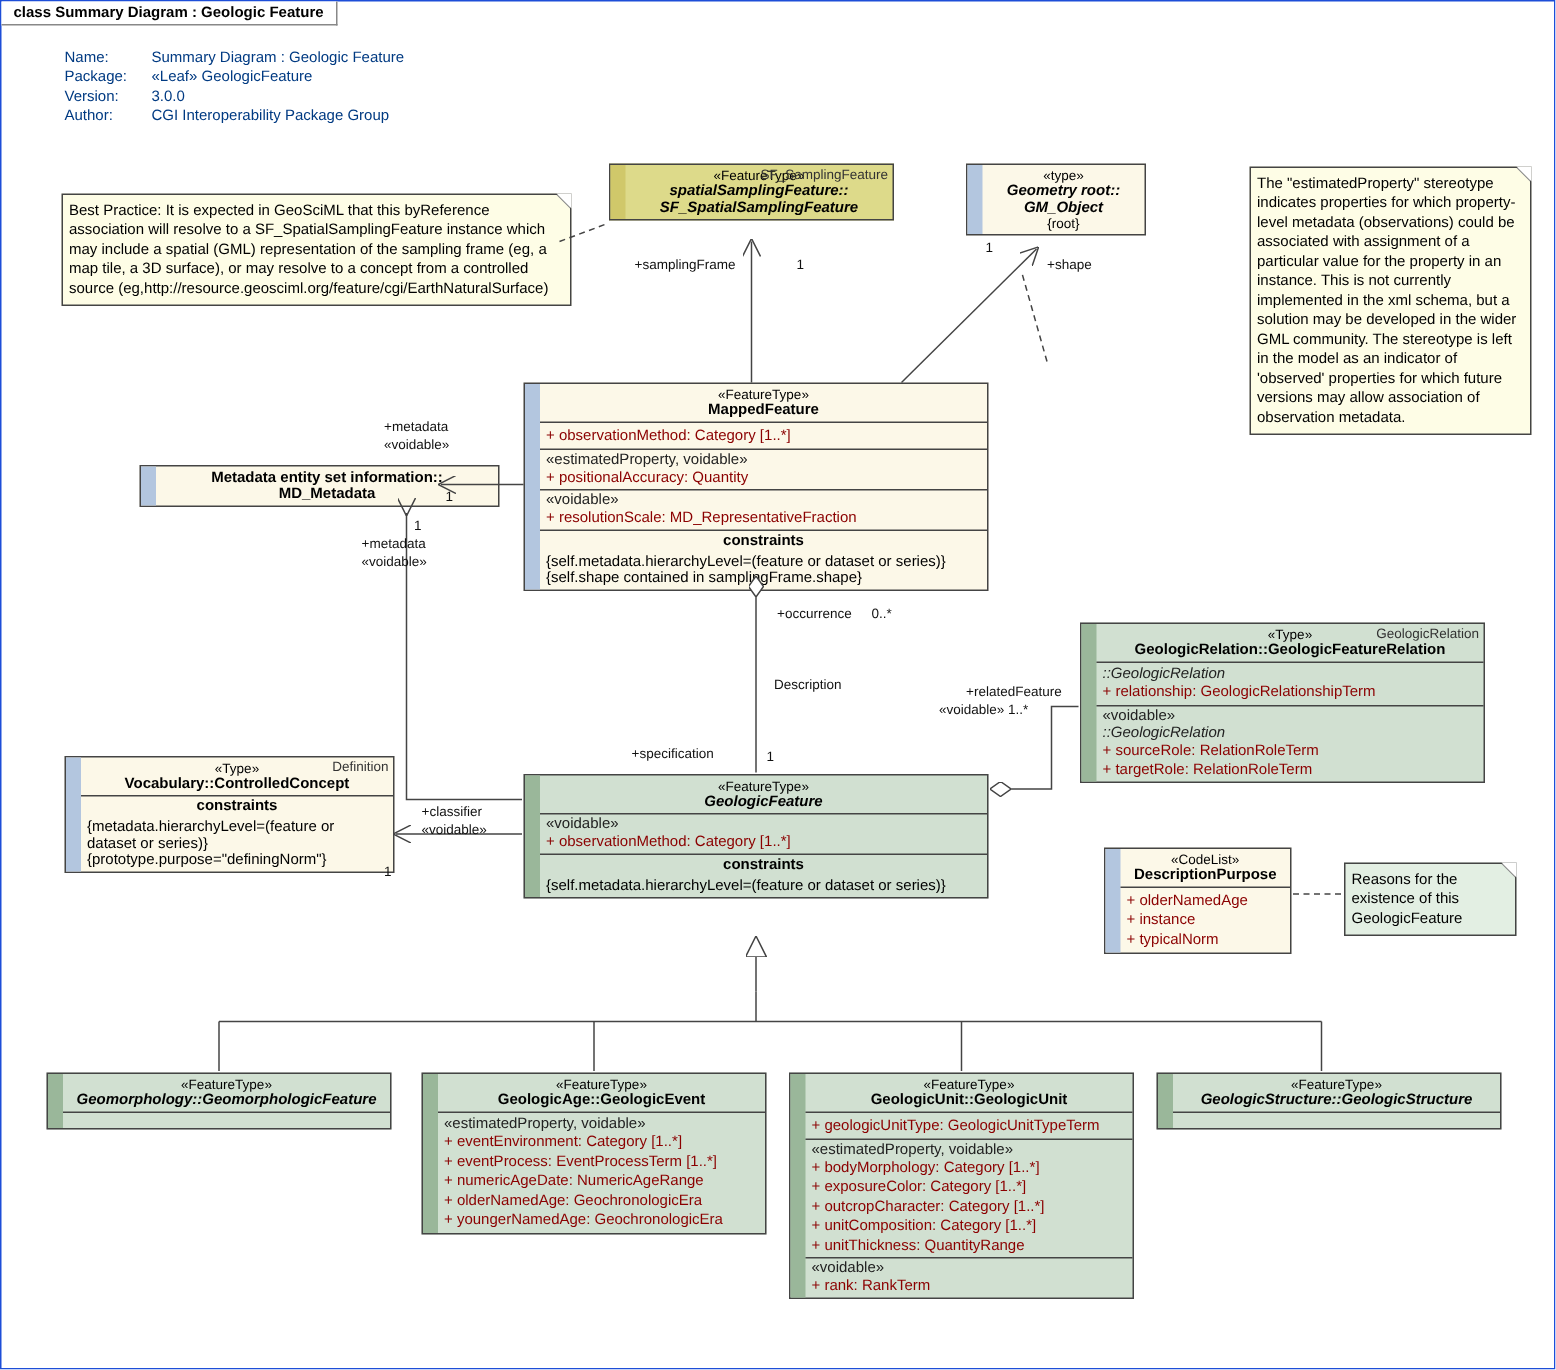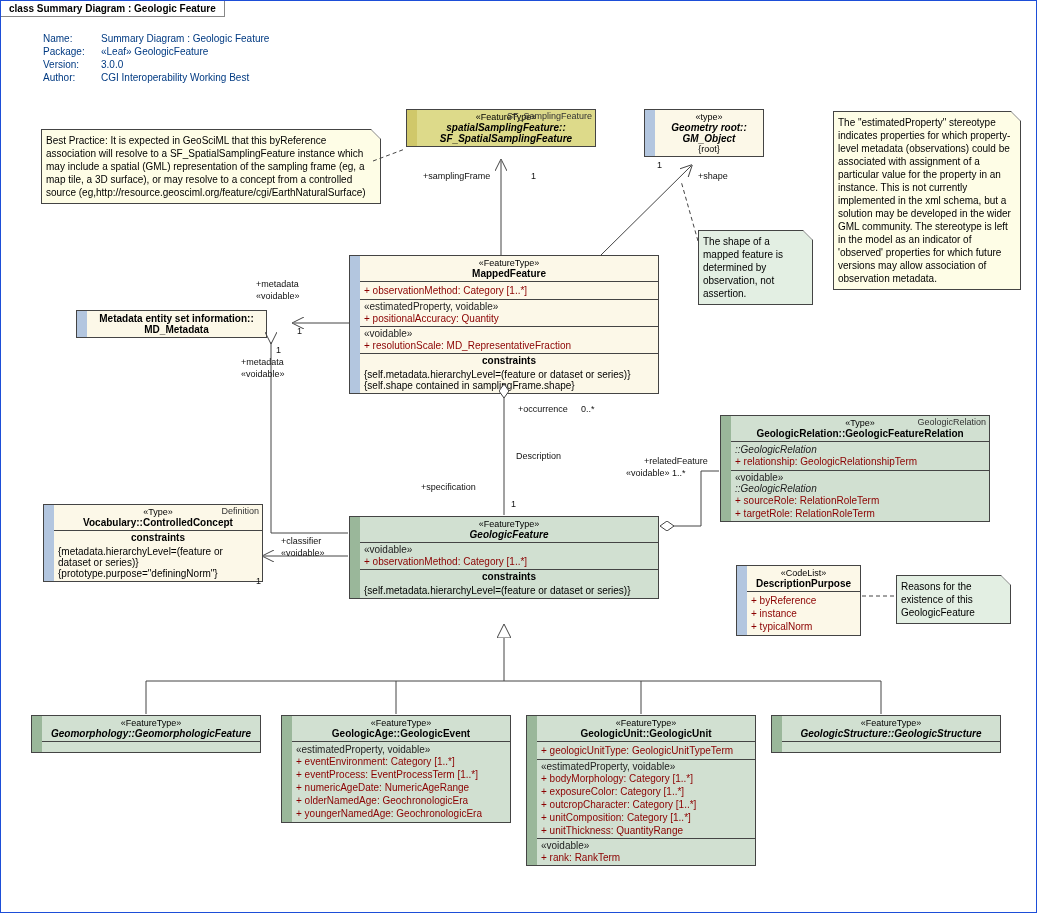--- a/index.html
+++ b/index.html
@@ -47,28 +47,27 @@
 <tr>
             <td>Package:</td>
             <td>«Leaf» GeologicFeature</td>
           </tr>
 <tr>
             <td>Version:</td>
             <td>3.0.0</td>
           </tr>
 <tr>
             <td>Author:</td>
-            <td>CGI Interoperability Working Best</td>
+            <td>CGI Interoperability Package Group</td>
           </tr>
 </tbody>
       </table>
 </div>
 
 <div class="note" style="left:40px;top:128px;width:330px"><span>Best Practice:  It is expected in GeoSciML that this byReference association will resolve to a SF_SpatialSamplingFeature instance which may include a spatial (GML) representation of the sampling frame (eg, a map tile, a 3D surface), or may resolve to a concept from a controlled source (eg,http://resource.geosciml.org/feature/cgi/EarthNaturalSurface)</span></div>
-<div class="note green" style="left:697px;top:229px;width:105px"><span>The shape of a mapped feature is determined by observation, not assertion.</span></div>
 <div class="note" style="left:832px;top:110px;width:178px"><span>The "estimatedProperty" stereotype indicates properties for which property-level metadata (observations) could be associated with assignment of a particular value for the property in an instance. This is not currently implemented in the xml schema, but a solution may be developed in the wider GML community. The stereotype is left in the model as an indicator of 'observed' properties for which future versions may allow association of observation metadata.</span></div>
 <div class="note green" style="left:895px;top:574px;width:105px"><span>Reasons for the existence of this GeologicFeature</span></div>
 
 <div class="class-box yellow" style="left:405px;top:108px;width:190px">
 <div class="tag">SF_SamplingFeature</div>
 <div class="row">
         <div class="stripe"></div>
         <div class="body">
 <div class="hdr">
             <div class="stereo">«FeatureType»</div>
@@ -86,21 +85,21 @@
 <div class="hdr">
             <div class="stereo">«type»</div>
             <div class="cname" style="font-style:italic;white-space:pre">Geometry root::
 GM_Object</div>
             <div style="font-size:9px">{root}</div>
           </div>
 </div>
       </div>
     </div>
 
-<div class="class-box cream" style="left:75px;top:309px;width:191px">
+<div class="class-box cream" style="left:92px;top:309px;width:240px">
 <div class="row">
         <div class="stripe"></div>
         <div class="body">
 <div class="hdr">
             <div class="cname" style="white-space:pre">Metadata entity set information::
 MD_Metadata</div>
           </div>
 </div>
       </div>
     </div>
@@ -196,21 +195,21 @@
 
 <div class="class-box cream" style="left:735px;top:564px;width:125px">
 <div class="row">
         <div class="stripe"></div>
         <div class="body">
 <div class="hdr">
             <div class="stereo">«CodeList»</div>
             <div class="cname">DescriptionPurpose</div>
           </div>
 <div class="sect">
-            <div class="attr">+   byReference</div>
+            <div class="attr">+   olderNamedAge</div>
             <div class="attr">+   instance</div>
             <div class="attr">+   typicalNorm</div>
           </div>
 </div>
       </div>
     </div>
 
 <div class="class-box green" style="left:30px;top:714px;width:230px">
 <div class="row">
         <div class="stripe"></div>
@@ -332,21 +331,21 @@
 <div class="lbl" style="left:656px;top:159px">1</div>
 <div class="lbl" style="left:255px;top:278px">+metadata</div>
 <div class="lbl" style="left:255px;top:290px">«voidable»</div>
 <div class="lbl" style="left:296px;top:325px">1</div>
 <div class="lbl" style="left:275px;top:344px">1</div>
 <div class="lbl" style="left:240px;top:356px">+metadata</div>
 <div class="lbl" style="left:240px;top:368px">«voidable»</div>
 <div class="lbl" style="left:517px;top:403px">+occurrence</div>
 <div class="lbl" style="left:580px;top:403px">0..*</div>
 <div class="lbl" style="left:515px;top:450px">Description</div>
-<div class="lbl" style="left:420px;top:481px">+specification</div>
+<div class="lbl" style="left:420px;top:496px">+specification</div>
 <div class="lbl" style="left:510px;top:498px">1</div>
 <div class="lbl" style="left:280px;top:535px">+classifier</div>
 <div class="lbl" style="left:280px;top:547px">«voidable»</div>
 <div class="lbl" style="left:255px;top:575px">1</div>
 <div class="lbl" style="left:643px;top:455px">+relatedFeature</div>
 <div class="lbl" style="left:625px;top:467px">«voidable» 1..*</div>
 
 </div>
 
 </body></html>

